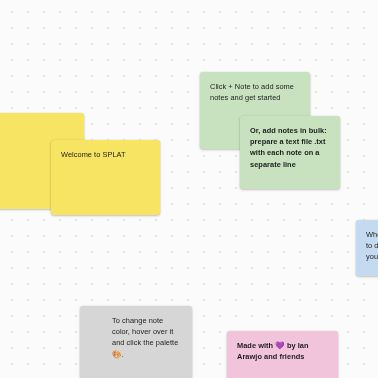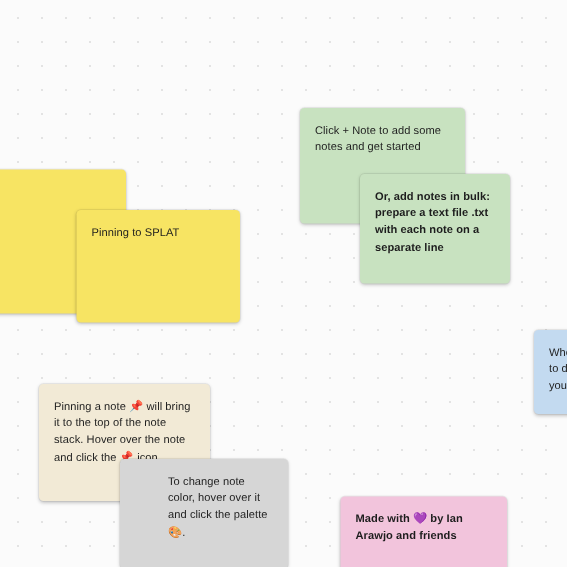--- a/index.html
+++ b/index.html
@@ -103,40 +103,37 @@
 </head>
 <body>
 
 <div id="canvas" style="background-color: rgb(251, 251, 251);">
 
   <div class="note" id="note-welcome-back" style="background-color: rgb(247, 228, 99);">
     <span class="note-text"></span>
   </div>
 
   <div class="note" id="note-welcome" style="background-color: rgb(247, 228, 99);">
-    <span class="note-text">Pinning to SPLAT</span>
+    <span class="note-text">Welcome to SPLAT</span>
   </div>
 
   <div class="note" id="note-add-notes" style="background-color: rgb(200, 226, 192);">
     <span class="note-text">Click + Note to add some notes and get started</span>
   </div>
 
   <div class="note" id="note-bulk" style="background-color: rgb(200, 226, 192); font-weight: bold;">
     <span class="note-text">Or, add notes in bulk: prepare a text file .txt with each note on a separate line</span>
   </div>
 
   <div class="note" id="note-download" style="background-color: rgb(195, 218, 240);">
     <span class="note-text">When
 to dow
 your b</span>
   </div>
 
-  <div class="note" id="note-pinning" style="background-color: rgb(242, 234, 214);">
-    <span class="note-text"><span>Pinning a note </span><span class="emoji">📌</span><span> will bring it to the top of the note stack. Hover over the note and click the </span><span class="emoji">📌</span><span> icon.</span></span>
-  </div>
 
   <div class="note" id="note-color" style="background-color: rgb(214, 214, 214); padding-left: 32px;">
     <span class="note-text"><span>To change note color, hover over it and click the palette </span><span class="emoji">🎨</span><span>.</span></span>
   </div>
 
   <div class="note" id="note-credits" style="background-color: rgb(242, 196, 220); font-weight: bold;">
     <span class="note-text"><span>Made with </span><span class="emoji">💜</span><span> by Ian Arawjo and friends</span></span>
   </div>
 
 </div>

